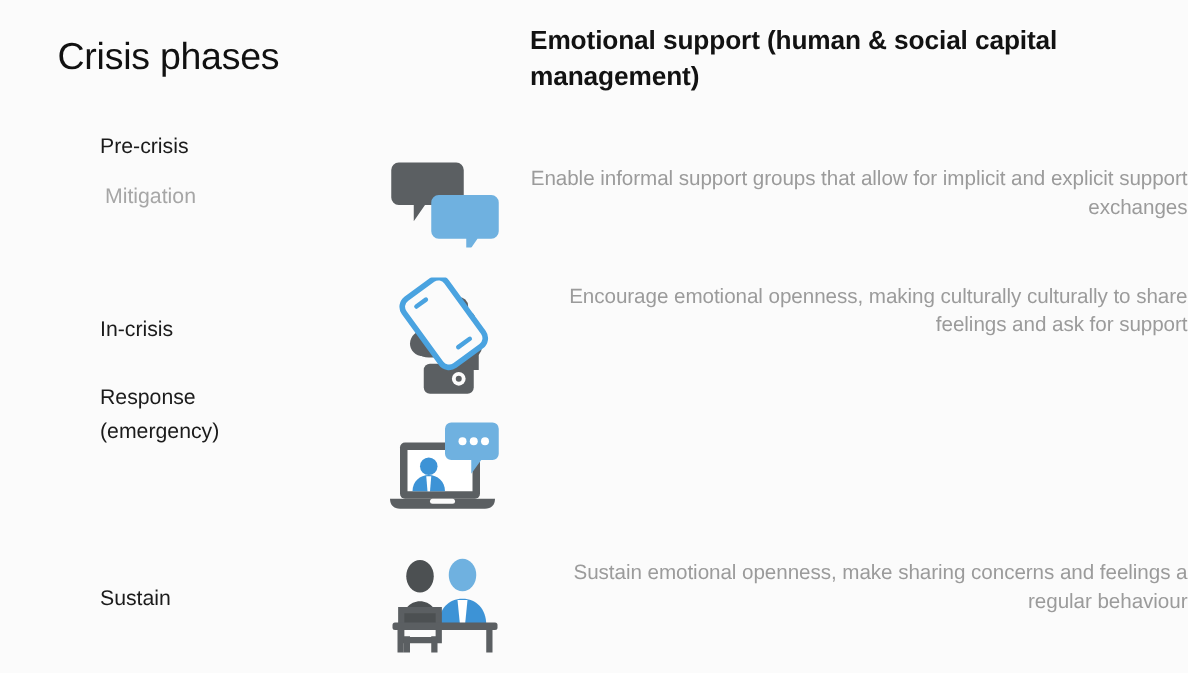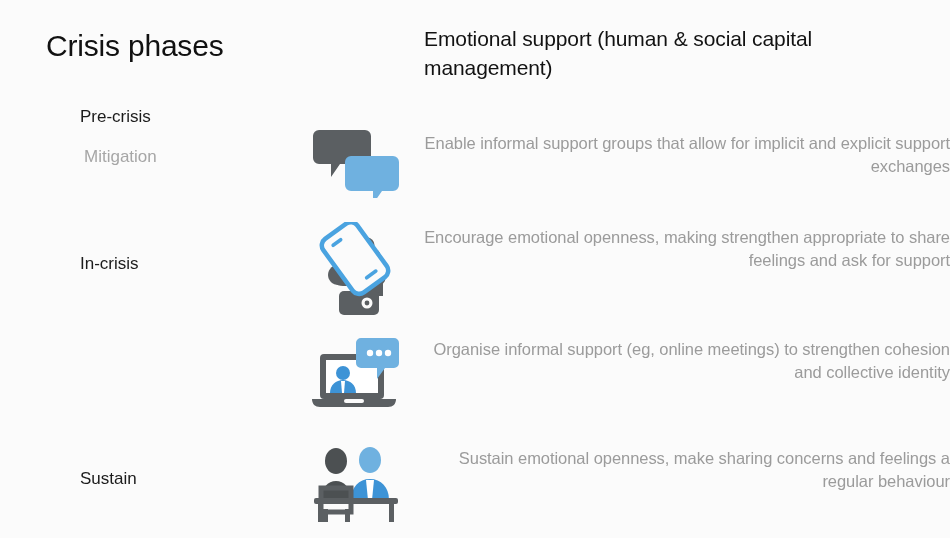--- a/index.html
+++ b/index.html
@@ -28,24 +28,24 @@
     width: 330px;
     font-size: 30px;
     font-weight: 300;
     letter-spacing: -0.2px;
     color: #111111;
     line-height: 1.2;
   }
   .col-right-title {
     position: absolute;
     left: 424px;
-    top: 25px;
+    top: 19px;
     width: 470px;
     font-size: 21px;
-    font-weight: 400;
+    font-weight: 700;
     color: #121212;
     line-height: 1.38;
     letter-spacing: -0.1px;
   }
 
   
   .phase-list {
     position: absolute;
     left: 0;
     top: 0;
@@ -102,20 +102,22 @@
 <div class="slide">
 
   <div class="col-left-title">Crisis phases</div>
 
   <div class="col-right-title">Emotional support (human &amp; social capital management)</div>
 
   <div class="phase-list">
     <div class="phase primary" style="top:103px">Pre-crisis</div>
     <div class="phase sub" style="top:143px">Mitigation</div>
     <div class="phase primary" style="top:250px">In-crisis</div>
+    <div class="phase primary" style="top:304px">Response
+(emergency)</div>
     <div class="phase primary" style="top:465px">Sustain</div>
   </div>
 
   <div class="row" style="top:128px">
     <div class="row-icon">
       <span>
         <svg class="icon-svg" width="88" height="70" viewBox="0 0 88 70">
           <path fill="#5b5f62" d="M7 2h46a6 6 0 0 1 6 6v22a6 6 0 0 1-6 6H28l-9 13V36H7a6 6 0 0 1-6-6V8a6 6 0 0 1 6-6z"></path>
           <path fill="#6fb1e0" d="M39 28h42a6 6 0 0 1 6 6v23a6 6 0 0 1-6 6H70l-9 13V63H39a6 6 0 0 1-6-6V34a6 6 0 0 1 6-6z"></path>
         </svg>
@@ -143,21 +145,21 @@
           <circle cx="50" cy="81" r="2.4" fill="#5b5f62"></circle>
 
           <g transform="rotate(-36 38 36)">
             <rect x="17" y="3" width="42" height="66" rx="8" fill="#fbfbfb" stroke="#4aa3e0" stroke-width="4.5"></rect>
             <rect x="26" y="11" width="13" height="3.6" rx="1.8" fill="#4aa3e0"></rect>
             <rect x="34" y="57" width="15" height="3.6" rx="1.8" fill="#4aa3e0"></rect>
           </g>
         </svg>
       </span>
     </div>
-    <div class="row-text">Encourage emotional openness, making strengthen appropriate to share feelings and ask for support</div>
+    <div class="row-text">Encourage emotional openness, making culturally culturally to share feelings and ask for support</div>
   </div>
 
   <div class="row" style="top:334px">
     <div class="row-icon">
       <span>
         <svg class="icon-svg" width="96" height="78" viewBox="0 0 96 78">
 
           <rect x="12" y="20" width="64" height="45" rx="4" fill="#5b5f62"></rect>
           <rect x="18" y="26" width="52" height="33" fill="#ffffff"></rect>
 
@@ -168,21 +170,20 @@
           <path fill="#3d93d6" d="M22 59c0-8 6-13 13-13s13 5 13 13z"></path>
           <path fill="#ffffff" d="M33 47h4l-1 12h-2z"></path>
 
           <path fill="#6fb1e0" d="M53 4h33a5 5 0 0 1 5 5v20a5 5 0 0 1-5 5h-9l-8 11V34h-16a5 5 0 0 1-5-5V9a5 5 0 0 1 5-5z"></path>
           <circle cx="62" cy="19" r="3.2" fill="#ffffff"></circle>
           <circle cx="71" cy="19" r="3.2" fill="#ffffff"></circle>
           <circle cx="80" cy="19" r="3.2" fill="#ffffff"></circle>
         </svg>
       </span>
     </div>
-    <div class="row-text">Organise informal support (eg, online meetings) to strengthen cohesion and collective identity</div>
   </div>
 
   <div class="row" style="top:443px">
     <div class="row-icon">
       <span>
         <svg class="icon-svg" width="100" height="80" viewBox="0 0 100 80">
 
           <ellipse cx="64" cy="17" rx="11" ry="13" fill="#6fb1e0"></ellipse>
           <path fill="#3d93d6" d="M45 57c0-13 8-21 19-21s19 8 19 21z"></path>
           <path fill="#ffffff" d="M60 37h8l-2 20h-4z"></path>

